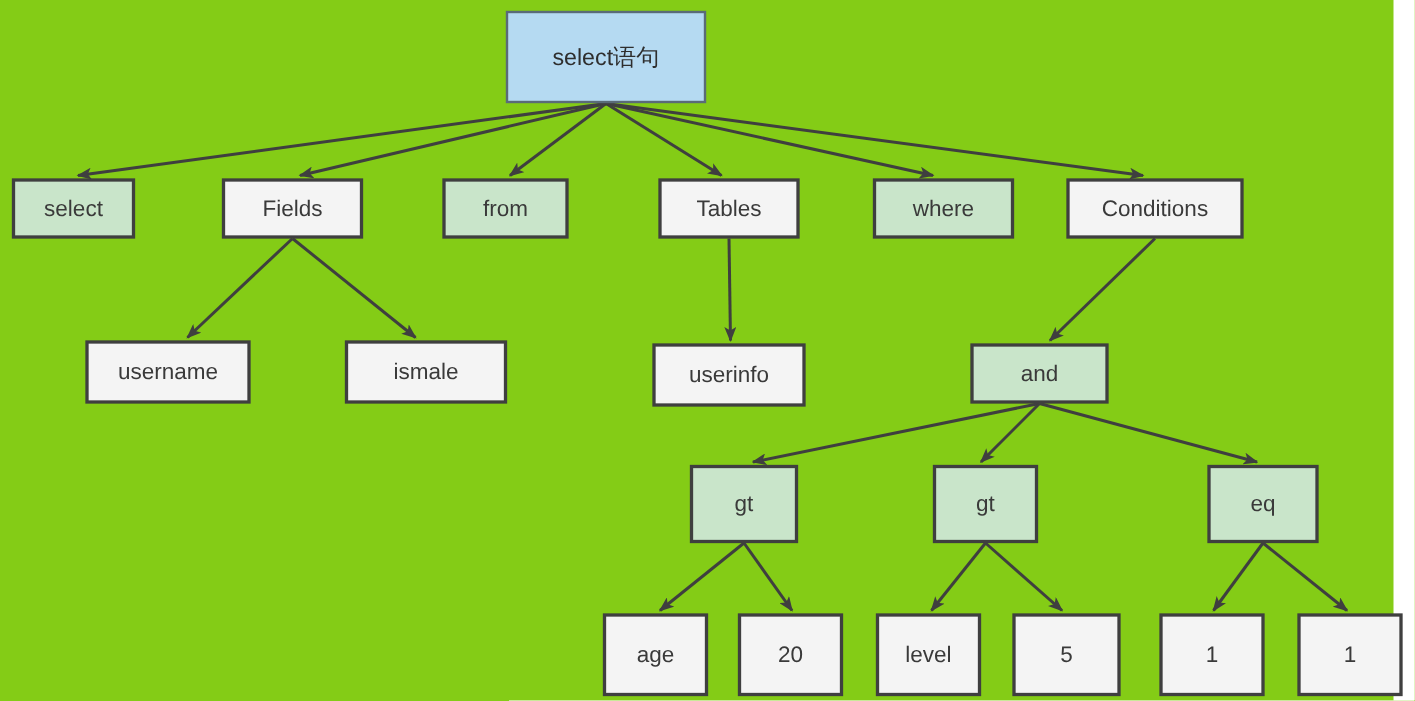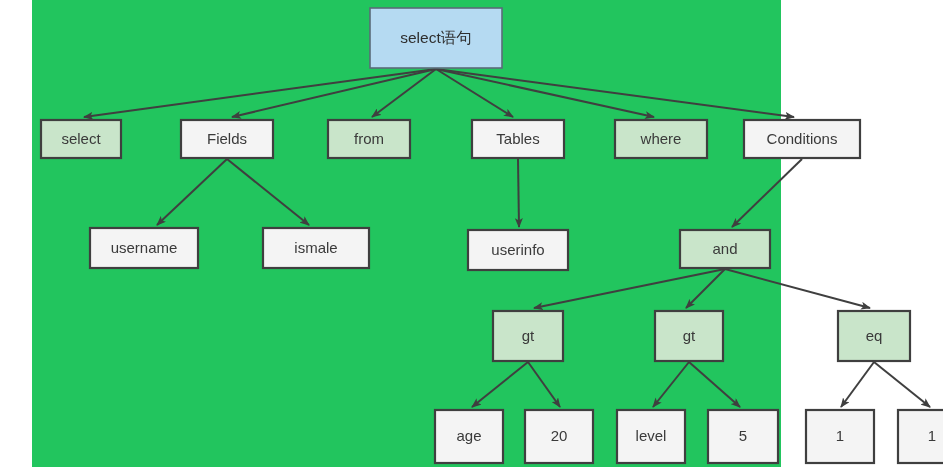--- a/index.html
+++ b/index.html
@@ -8,24 +8,23 @@
     background: #ffffff;
   }
   body {
     width: 943px;
     height: 467px;
     font-family: "Liberation Sans", "DejaVu Sans", sans-serif;
     overflow: hidden;
   }
   #diagram-root {
     position: relative;
-    width: 749px;
+    width: 929px;
     height: 467px;
-    background: #22c55e;
-    margin-left: 32px;
+    background: #84cc16;
   }
   svg#tree-svg {
     display: block;
     width: 943px;
     height: 467px;
   }
   .node-box {
     stroke: #3f3f3f;
     stroke-width: 2.2;
   }

